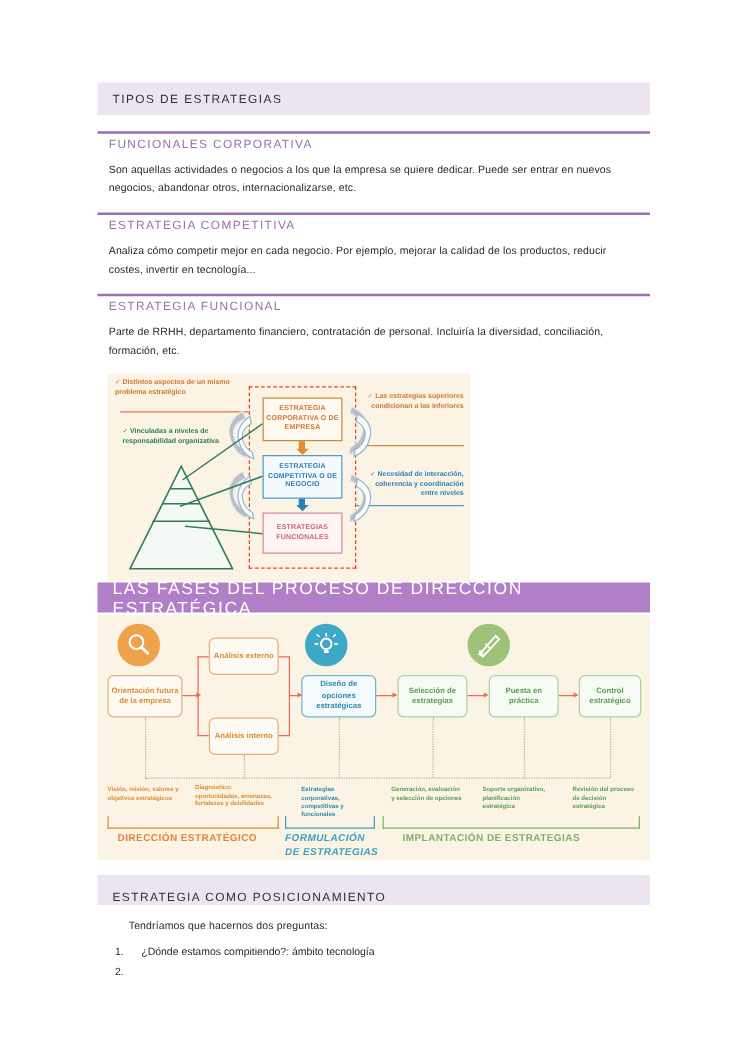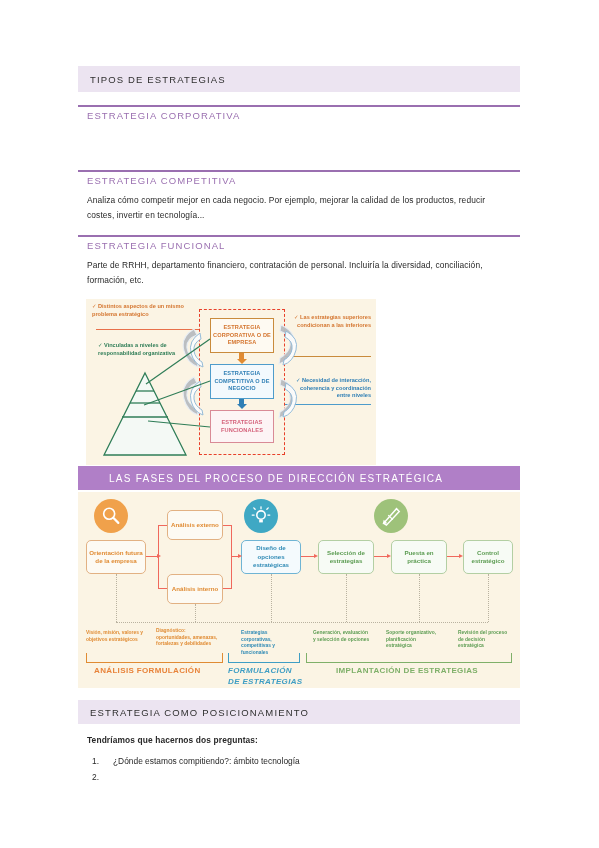--- a/index.html
+++ b/index.html
@@ -48,24 +48,23 @@
     letter-spacing:.12px;
   }
   .purple-band{
     position:absolute;
     background:#b07fc7;
     display:flex;align-items:center;
     padding-left:12px;
     box-sizing:border-box;
   }
   .purple-band-title{
-    font-size:10px;
+    font-size:14px;
     letter-spacing:1.25px;
     color:#ffffff;
-    margin-left:19px;
   }
 
   
   .olist{position:absolute;font-size:8.4px;line-height:16px;color:#282828;}
   .olist .li{display:flex;}
   .olist .num{width:26px;text-align:right;padding-right:14px;box-sizing:border-box;}
 
   
   .fig1{
     position:absolute;
@@ -176,21 +175,22 @@
 </head>
 <body>
 
 <div class="page">
 
   <div class="band" style="left:78px;top:66px;width:442px;height:26px;">
     <span class="band-title">TIPOS DE ESTRATEGIAS</span>
   </div>
 
   <div class="rule" style="left:78px;top:105px;width:442px;"></div>
-  <div class="sub-head" style="left:87px;top:110px;">ESTRATEGIA CORPORATIVA</div>
+  <div class="sub-head" style="left:87px;top:110px;">FUNCIONALES CORPORATIVA</div>
+  <div class="para" style="left:87px;top:128px;width:424px;">Son aquellas actividades o negocios a los que la empresa se quiere dedicar. Puede ser entrar en nuevos negocios, abandonar otros, internacionalizarse, etc.</div>
 
   <div class="rule" style="left:78px;top:170px;width:442px;"></div>
   <div class="sub-head" style="left:87px;top:175px;">ESTRATEGIA COMPETITIVA</div>
   <div class="para" style="left:87px;top:193px;width:424px;">Analiza cómo competir mejor en cada negocio. Por ejemplo, mejorar la calidad de los productos, reducir costes, invertir en tecnología...</div>
 
   <div class="rule" style="left:78px;top:235px;width:442px;"></div>
   <div class="sub-head" style="left:87px;top:240px;">ESTRATEGIA FUNCIONAL</div>
   <div class="para" style="left:87px;top:258px;width:424px;">Parte de RRHH, departamento financiero, contratación de personal. Incluiría la diversidad, conciliación, formación, etc.</div>
 
   <div class="fig1" style="left:86px;top:299px;width:290px;height:166px;">
@@ -318,30 +318,30 @@
     <div class="cap o" style="left:78px;top:136px;width:66px;">Diagnóstico: oportunidades, amenazas, fortalezas y debilidades</div>
     <div class="cap b" style="left:163px;top:138px;width:58px;">Estrategias corporativas, competitivas y funcionales</div>
     <div class="cap g" style="left:235px;top:138px;width:58px;">Generación, evaluación y selección de opciones</div>
     <div class="cap g" style="left:308px;top:138px;width:56px;">Soporte organizativo, planificación estratégica</div>
     <div class="cap g" style="left:380px;top:138px;width:52px;">Revisión del proceso de decisión estratégica</div>
 
     <div class="brack o" style="left:8px;top:161px;width:137px;"></div>
     <div class="brack b" style="left:150px;top:161px;width:72px;"></div>
     <div class="brack g" style="left:228px;top:161px;width:206px;"></div>
 
-    <div class="phase o" style="left:16px;top:174px;width:130px;">ANÁLISIS FORMULACIÓN</div>
+    <div class="phase o" style="left:16px;top:174px;width:130px;">DIRECCIÓN ESTRATÉGICO</div>
     <div class="phase b" style="left:150px;top:174px;width:76px;font-style:italic;">FORMULACIÓN DE ESTRATEGIAS</div>
-    <div class="phase g" style="left:258px;top:174px;width:186px;">IMPLANTACIÓN DE ESTRATEGIAS</div>
-  </div>
-
-  <div class="band" style="left:78px;top:700px;width:442px;height:24px;">
+    <div class="phase g" style="left:244px;top:174px;width:186px;">IMPLANTACIÓN DE ESTRATEGIAS</div>
+  </div>
+
+  <div class="band" style="left:78px;top:700px;width:442px;height:24px;align-items:flex-end;">
     <span class="band-title">ESTRATEGIA COMO POSICIONAMIENTO</span>
   </div>
 
-  <div class="para" style="left:87px;top:733px;width:424px;font-weight:bold;">Tendríamos que hacernos dos preguntas:</div>
+  <div class="para" style="left:103px;top:733px;width:424px;">Tendríamos que hacernos dos preguntas:</div>
 
   <div class="olist" style="left:87px;top:753px;width:424px;">
     <div class="li">
       <span class="num">1.</span>
       <span>¿Dónde estamos compitiendo?: ámbito tecnología</span>
     </div>
     <div class="li">
       <span class="num">2.</span>
     </div>
   </div>

